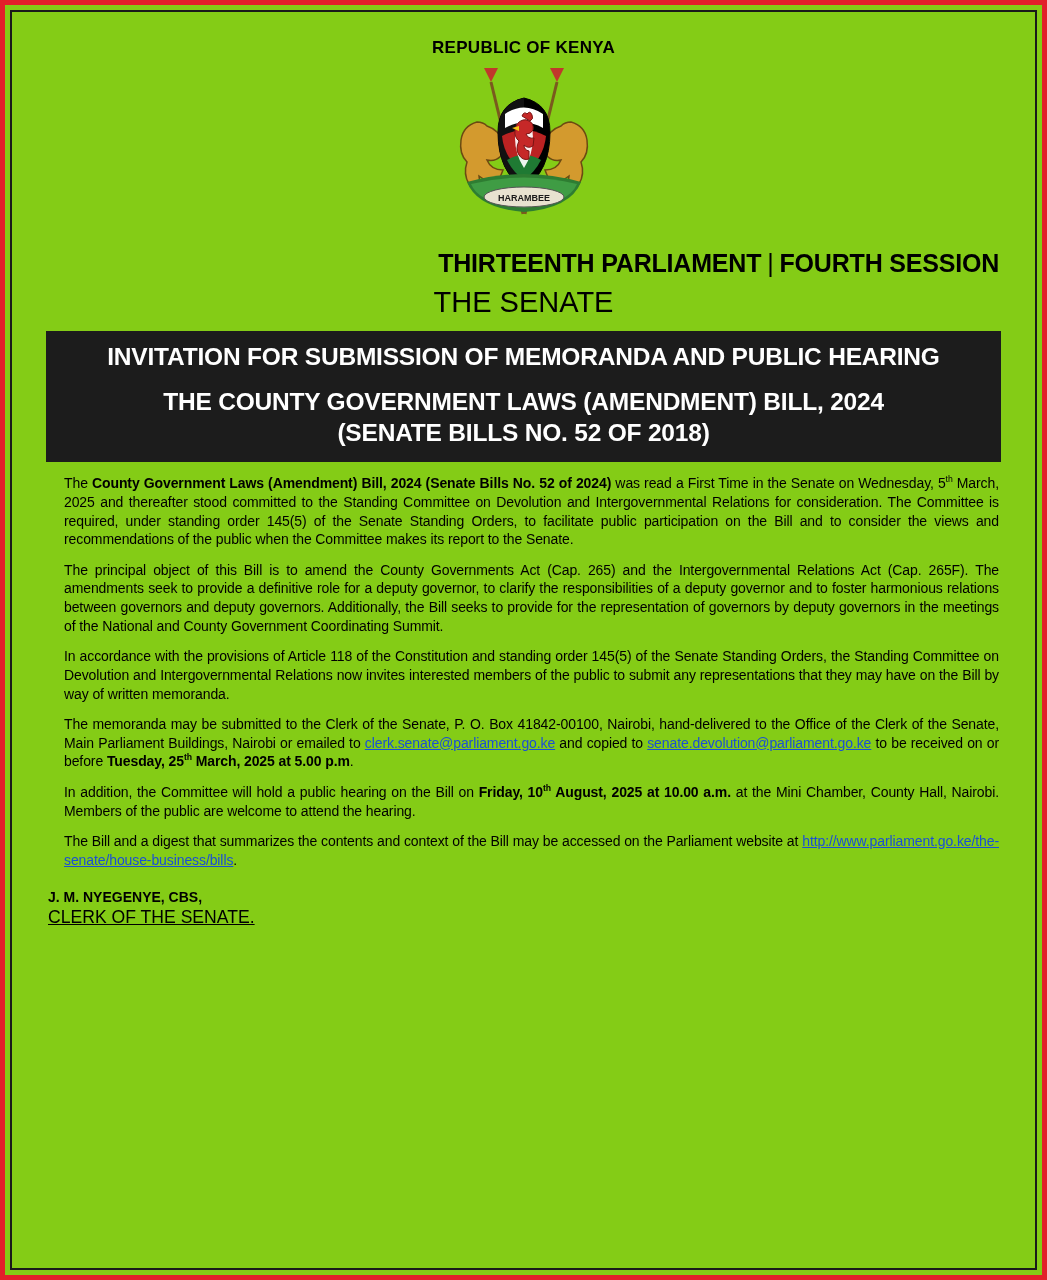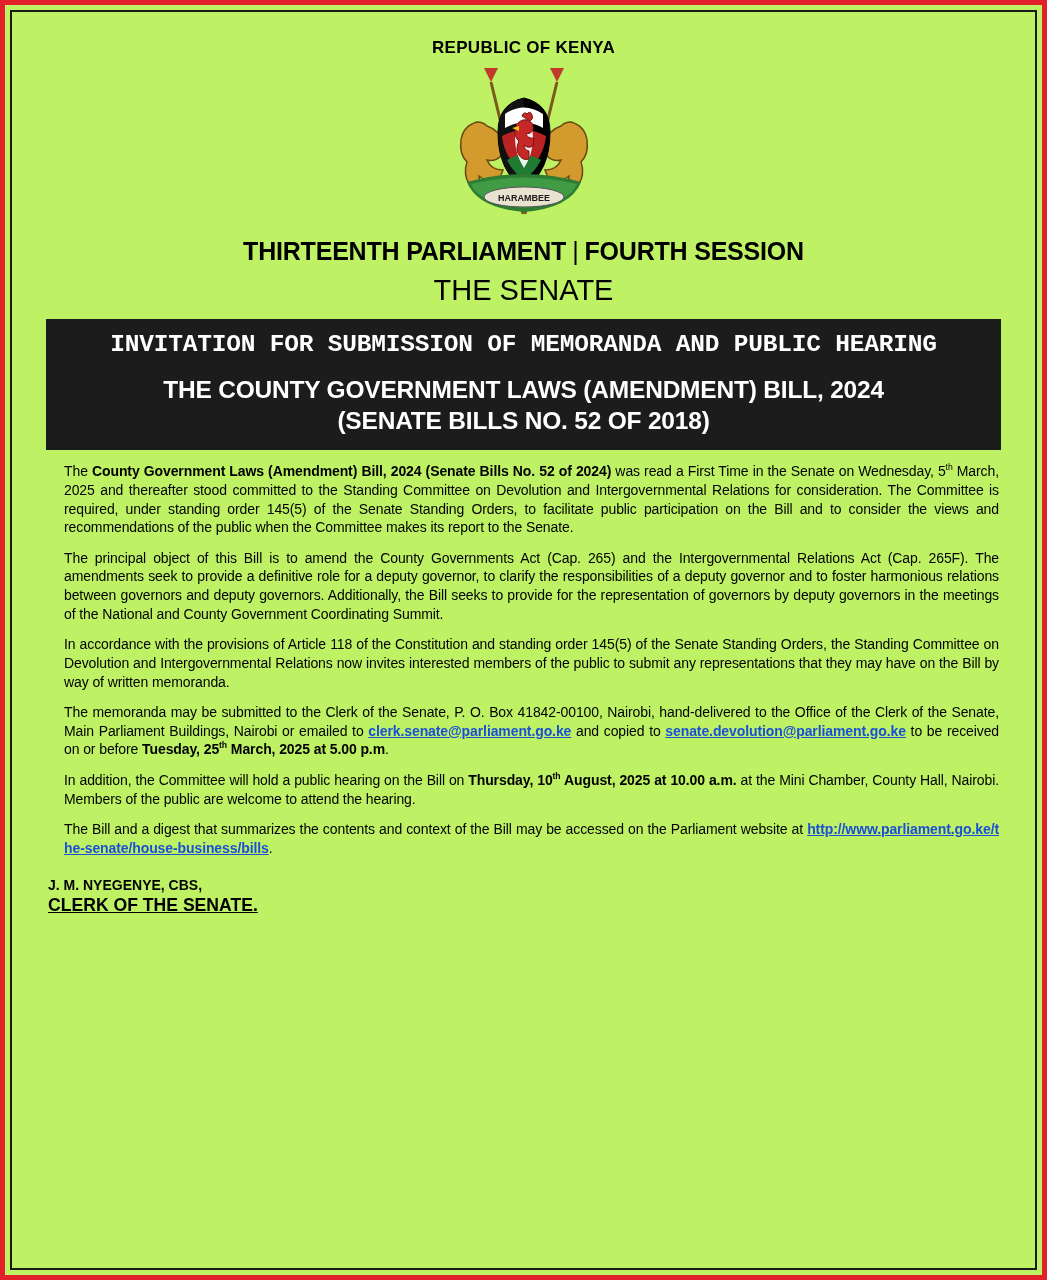--- a/index.html
+++ b/index.html
@@ -13,21 +13,21 @@
     font-family: "Liberation Sans", sans-serif;
     color: #000000;
     overflow: hidden;
   }
   .page {
     position: relative;
     width: 1047px;
     height: 1280px;
     box-sizing: border-box;
     border: 5px solid #e2202a;
-    background: #bef264;
+    background: #84cc16;
   }
   .inner {
     position: absolute;
     left: 5px;
     top: 5px;
     right: 5px;
     bottom: 5px;
     border: 2px solid #1a1a1a;
     box-sizing: border-box;
     padding: 18px 36px 10px 36px;
@@ -40,25 +40,25 @@
     letter-spacing: 0.3px;
     margin: 8px 0 6px 0;
   }
   .crest-wrap {
     display: flex;
     justify-content: center;
     align-items: center;
     margin: 2px 0 4px 0;
   }
   .parliament-line {
-    text-align: center;
+    text-align: right;
     font-weight: bold;
     font-size: 25px;
     letter-spacing: -0.2px;
-    margin-top: 8px;
+    margin-top: 20px;
   }
   .parliament-line .sep {
     font-weight: 400;
     padding: 0 6px;
   }
   .senate-line {
     text-align: center;
     font-weight: normal;
     font-size: 29px;
     letter-spacing: 0px;
@@ -71,21 +71,20 @@
     text-align: center;
     padding: 12px 14px 14px 14px;
     margin: 0 -2px 0 -2px;
   }
   .banner .b1 {
     font-weight: bold;
     font-size: 24.5px;
     letter-spacing: -0.2px;
     line-height: 1.15;
     margin-bottom: 16px;
-    font-family: Liberation Mono, monospace;
   }
   .banner .b2 {
     font-weight: bold;
     font-size: 24.5px;
     letter-spacing: -0.2px;
     line-height: 1.25;
   }
   .banner .b3 {
     font-weight: bold;
     font-size: 24.5px;
@@ -100,34 +99,34 @@
     line-height: 1.33;
     text-align: justify;
     margin: 0 0 12px 16px;
     letter-spacing: -0.1px;
   }
   .body-text p:last-child { margin-bottom: 0; }
   b, .bold { font-weight: bold; }
   sup { font-size: 0.62em; vertical-align: super; line-height: 0; }
   .link {
     color: #1a4fd6;
-    font-weight: bold;
+    font-weight: normal;
     text-decoration: underline;
     word-break: break-all;
   }
   .signature {
     margin-top: 20px;
   }
   .signature .name {
     font-weight: bold;
     font-size: 14px;
     margin-bottom: 2px;
   }
   .signature .role {
-    font-weight: bold;
+    font-weight: normal;
     font-size: 17.6px;
     text-decoration: underline;
   }
 </style>
 </head>
 <body>
 
 <div class="page">
   <div class="inner">
 
@@ -183,21 +182,21 @@
     <div class="body-text">
 
       <p><span>The </span><b>County Government Laws (Amendment) Bill, 2024 (Senate Bills No. 52 of 2024)</b><span> was read a First Time in the Senate on Wednesday, 5</span><sup>th</sup><span> March, 2025 and thereafter stood committed to the Standing Committee on Devolution and Intergovernmental Relations for consideration. The Committee is required, under standing order 145(5) of the Senate Standing Orders, to facilitate public participation on the Bill and to consider the views and recommendations of the public when the Committee makes its report to the Senate.</span></p>
 
       <p>The principal object of this Bill is to amend the County Governments Act (Cap. 265) and the Intergovernmental Relations Act (Cap. 265F). The amendments seek to provide a definitive role for a deputy governor, to clarify the responsibilities of a deputy governor and to foster harmonious relations between governors and deputy governors. Additionally, the Bill seeks to provide for the representation of governors by deputy governors in the meetings of the National and County Government Coordinating Summit.</p>
 
       <p>In accordance with the provisions of Article 118 of the Constitution and standing order 145(5) of the Senate Standing Orders, the Standing Committee on Devolution and Intergovernmental Relations now invites interested members of the public to submit any representations that they may have on the Bill by way of written memoranda.</p>
 
       <p><span>The memoranda may be submitted to the Clerk of the Senate, P. O. Box 41842-00100, Nairobi, hand-delivered to the Office of the Clerk of the Senate, Main Parliament Buildings, Nairobi or emailed to </span><a class="link" href="#">clerk.senate@parliament.go.ke</a><span> and copied to </span><a class="link" href="#">senate.devolution@parliament.go.ke</a><span> to be received on or before </span><b>Tuesday, 25</b><b><sup>th</sup></b><b> March, 2025 at 5.00 p.m</b><span>.</span></p>
 
-      <p><span>In addition, the Committee will hold a public hearing on the Bill on </span><b>Thursday, 10</b><b><sup>th</sup></b><b> August, 2025 at 10.00 a.m.</b><span> at the Mini Chamber, County Hall, Nairobi. Members of the public are welcome to attend the hearing.</span></p>
+      <p><span>In addition, the Committee will hold a public hearing on the Bill on </span><b>Friday, 10</b><b><sup>th</sup></b><b> August, 2025 at 10.00 a.m.</b><span> at the Mini Chamber, County Hall, Nairobi. Members of the public are welcome to attend the hearing.</span></p>
 
       <p><span>The Bill and a digest that summarizes the contents and context of the Bill may be accessed on the Parliament website at </span><a class="link" href="#">http://www.parliament.go.ke/the-senate/house-business/bills</a><span>.</span></p>
 
     </div>
 
     <div class="signature">
       <div class="name">J. M. NYEGENYE, CBS,</div>
       <div class="role">CLERK OF THE SENATE.</div>
     </div>
 

